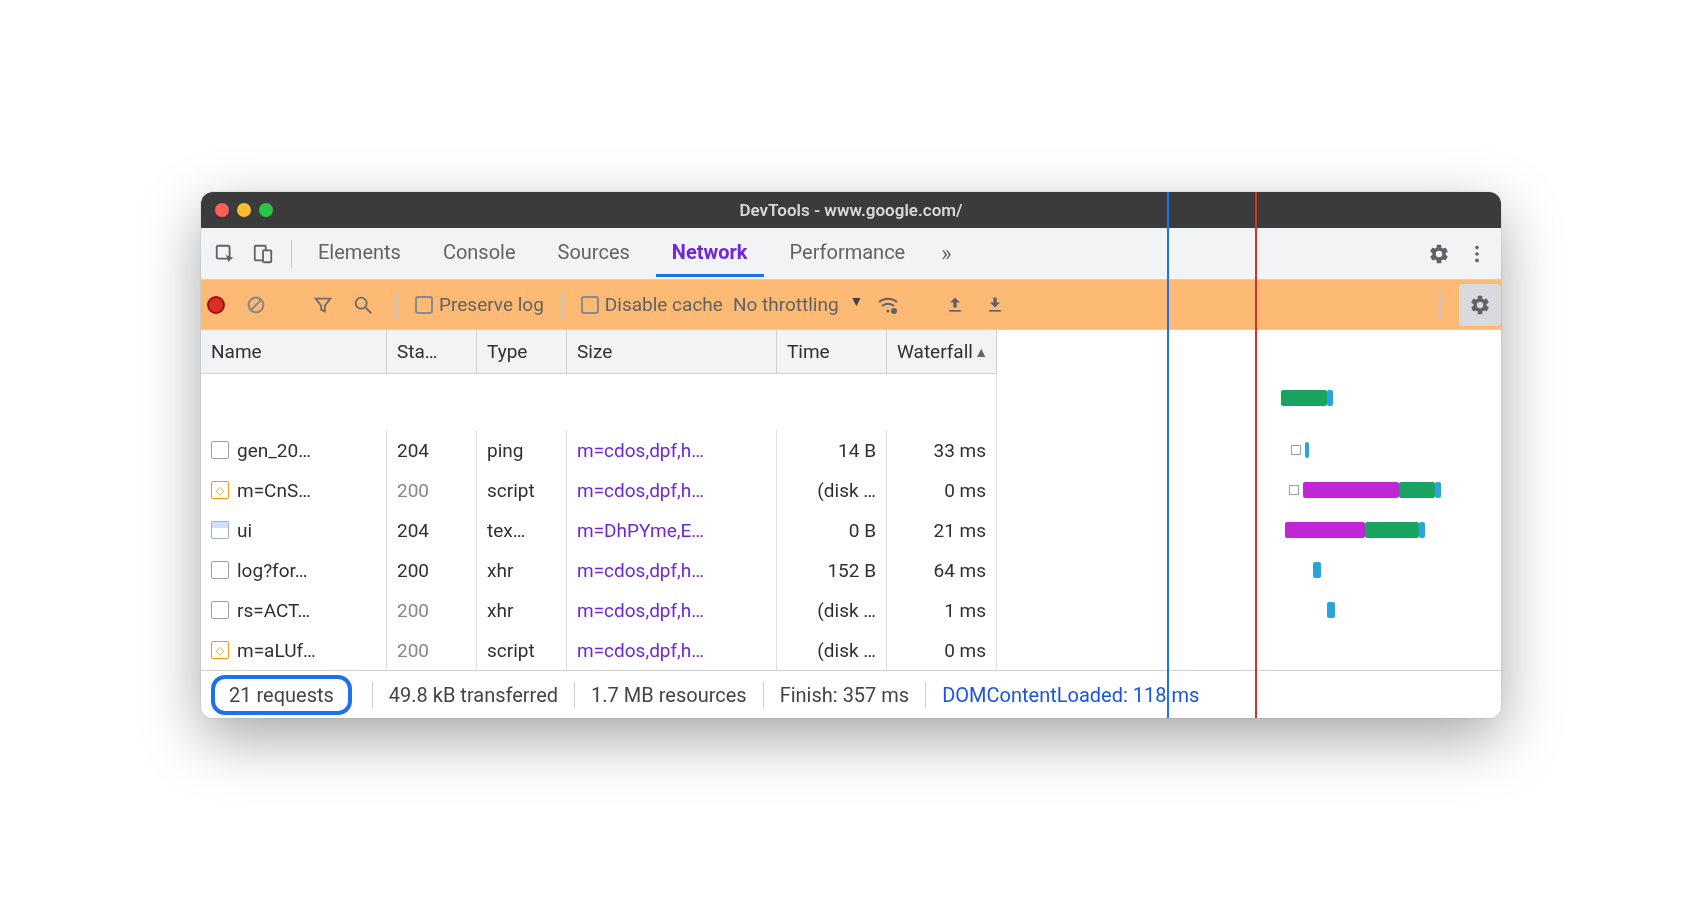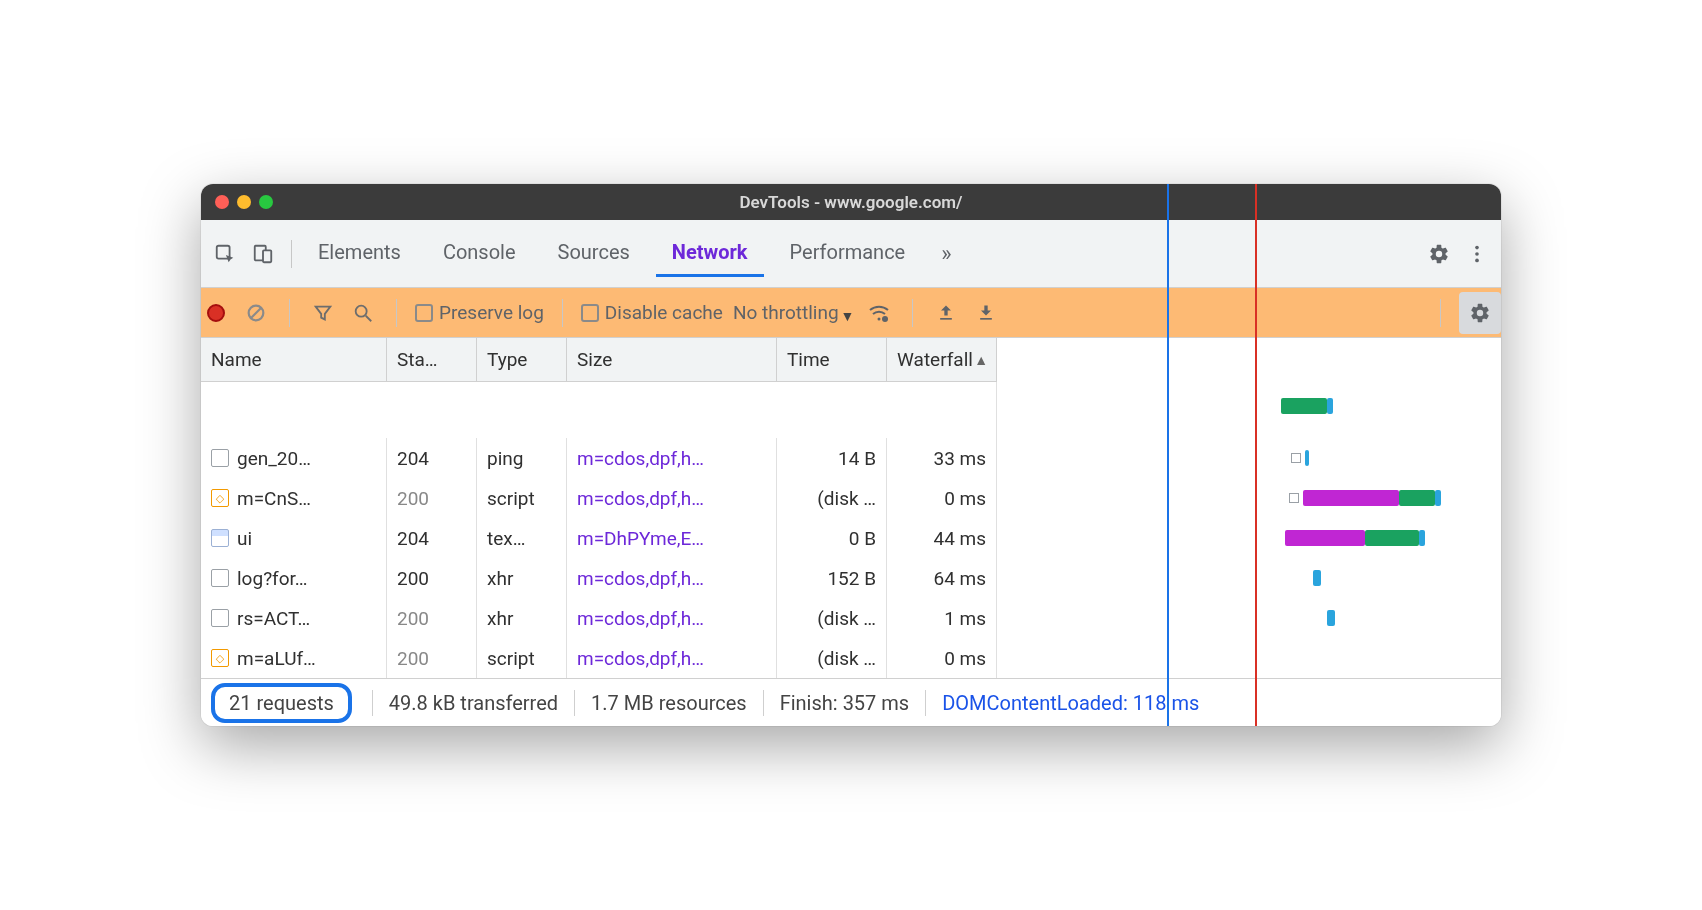--- a/index.html
+++ b/index.html
@@ -39,21 +39,21 @@
     left: 0; right: 0;
     text-align: center;
     font-size: 17px;
     font-weight: 600;
     pointer-events: none;
   }
   
   .tabs-row {
     display: flex;
     align-items: center;
-    height: 68px;
+    height: 52px;
     background: #f1f3f4;
     border-bottom: 1px solid #d0d0d0;
     padding: 0 6px;
     gap: 2px;
   }
   .tabs-row .ico-btn {
     width: 36px; height: 36px;
     display: flex; align-items: center; justify-content: center;
     color: #5f6368;
     cursor: pointer;
@@ -84,21 +84,21 @@
   .toolbar .ico {
     width: 30px; height: 30px;
     display: flex; align-items: center; justify-content: center;
     cursor: pointer;
   }
   .record-dot { width: 18px; height: 18px; border-radius: 50%; background: #d93025; border: 2px solid #a50e0e; }
   .checkbox {
     width: 18px; height: 18px; border: 2px solid #8a8a8a; border-radius: 3px; display:inline-block; vertical-align: middle; margin-right: 6px;
   }
   .toolbar .lbl { display: flex; align-items: center; cursor: pointer; }
-  .throttle { display: flex; align-items: flex-end; gap: 2px; cursor: pointer; }
+  .throttle { display: flex; align-items: flex-start; gap: 11px; cursor: pointer; }
   .spacer { flex: 1; }
   .gear-highlight {
     width: 42px; height: 42px;
     display: flex; align-items: center; justify-content: center;
     background: #d8dadd; border-radius: 4px;
   }
   
   .grid {
     display: grid;
     grid-template-columns: 186px 90px 90px 210px 110px 110px 1fr;
@@ -363,21 +363,21 @@
           <span>ui</span>
         </div><div class="cell row-even ">
           <span class="">204</span>
         </div><div class="cell row-even ">
           <span>tex…</span>
         </div><div class="cell row-even ">
           <span class="initiator">m=DhPYme,E…</span>
         </div><div class="cell row-even right">
           <span>0 B</span>
         </div><div class="cell row-even right">
-          <span>44 ms</span>
+          <span>21 ms</span>
         </div><div class="cell row-even wf">
           <div class="wf-lane">
             <div class="wf-vline wf-blue"></div>
             <div class="wf-vline wf-red"></div>
             <div class="wf-bar" style="left: 288px; width: 80px; background: rgb(192, 38, 211);"></div>
             <div class="wf-bar" style="left: 368px; width: 54px; background: rgb(26, 162, 96);"></div>
             <div class="wf-bar" style="left: 422px; width: 6px; background: rgb(42, 164, 221);"></div>
           </div>
         </div><div class="cell row-odd ">
           <span class="file-ico"></span>

